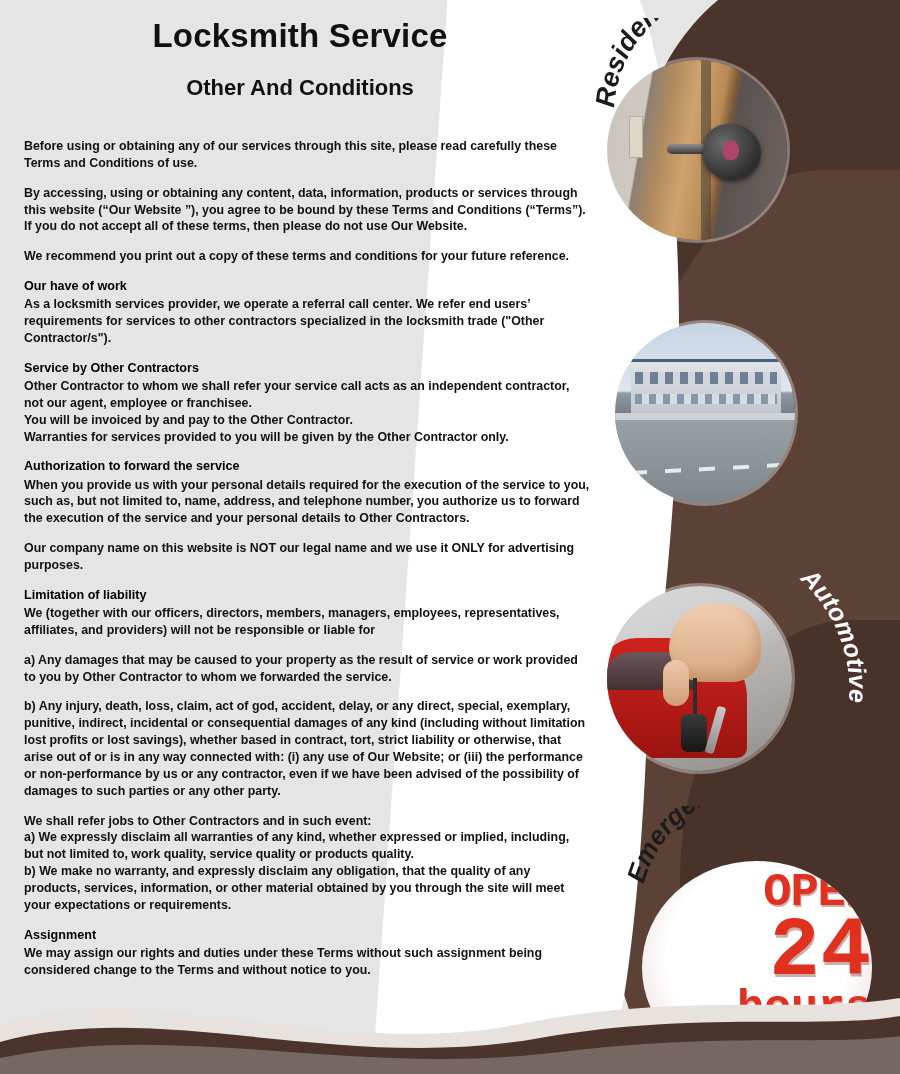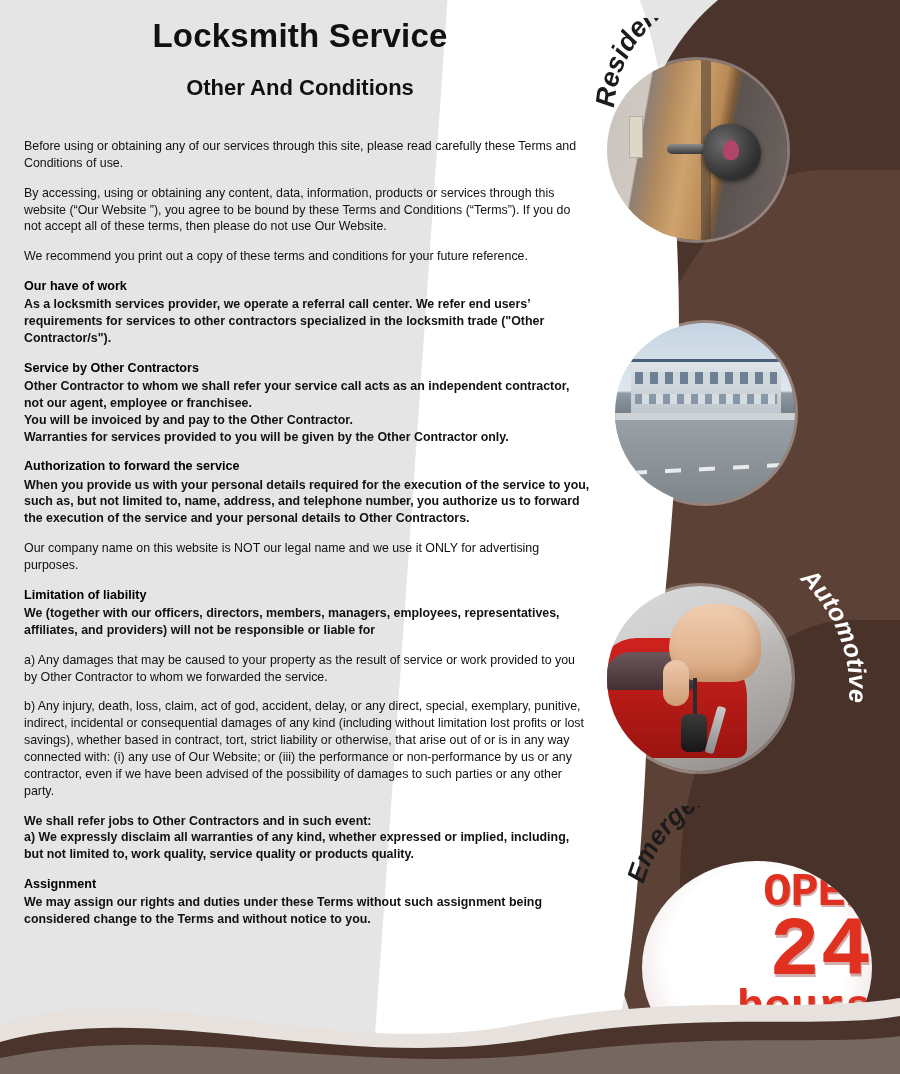--- a/index.html
+++ b/index.html
@@ -119,20 +119,21 @@
     position: absolute;
     left: 24px;
     top: 138px;
     width: 566px;
     font-size: 12.4px;
     line-height: 1.36;
     color: #111111;
   }
   .para {
     margin: 0 0 13px 0;
+    font-weight: bold;
   }
   .sec-head {
     font-weight: bold;
     font-size: 12.6px;
     margin: 0 0 1px 0;
     color: #000000;
   }
   .sec {
     margin-bottom: 13px;
   }
@@ -461,20 +462,21 @@
       <div class="sec-head">Limitation of liability</div>
       <span class="line">We (together with our officers, directors, members, managers, employees, representatives, affiliates, and providers) will not be responsible or liable for</span>
     </div>
 
     <p class="para">a) Any damages that may be caused to your property as the result of service or work provided to you by Other Contractor to whom we forwarded the service.</p>
     <p class="para">b) Any injury, death, loss, claim, act of god, accident, delay, or any direct, special, exemplary, punitive, indirect, incidental or consequential damages of any kind (including without limitation lost profits or lost savings), whether based in contract, tort, strict liability or otherwise, that arise out of or is in any way connected with: (i) any use of Our Website; or (iii) the performance or non-performance by us or any contractor, even if we have been advised of the possibility of damages to such parties or any other party.</p>
 
     <div class="sec">
       <span class="line">We shall refer jobs to Other Contractors and in such event:</span>
       <span class="line">a) We expressly disclaim all warranties of any kind, whether expressed or implied, including, but not limited to, work quality, service quality or products quality.</span>
+      <span class="line">b) We make no warranty, and expressly disclaim any obligation, that the quality of any products, services, information, or other material obtained by you through the site will meet your expectations or requirements.</span>
     </div>
 
     <div class="sec">
       <div class="sec-head">Assignment</div>
       <span class="line">We may assign our rights and duties under these Terms without such assignment being considered change to the Terms and without notice to you.</span>
     </div>
 
   </div>
 
   <div class="photo photo-residential">

